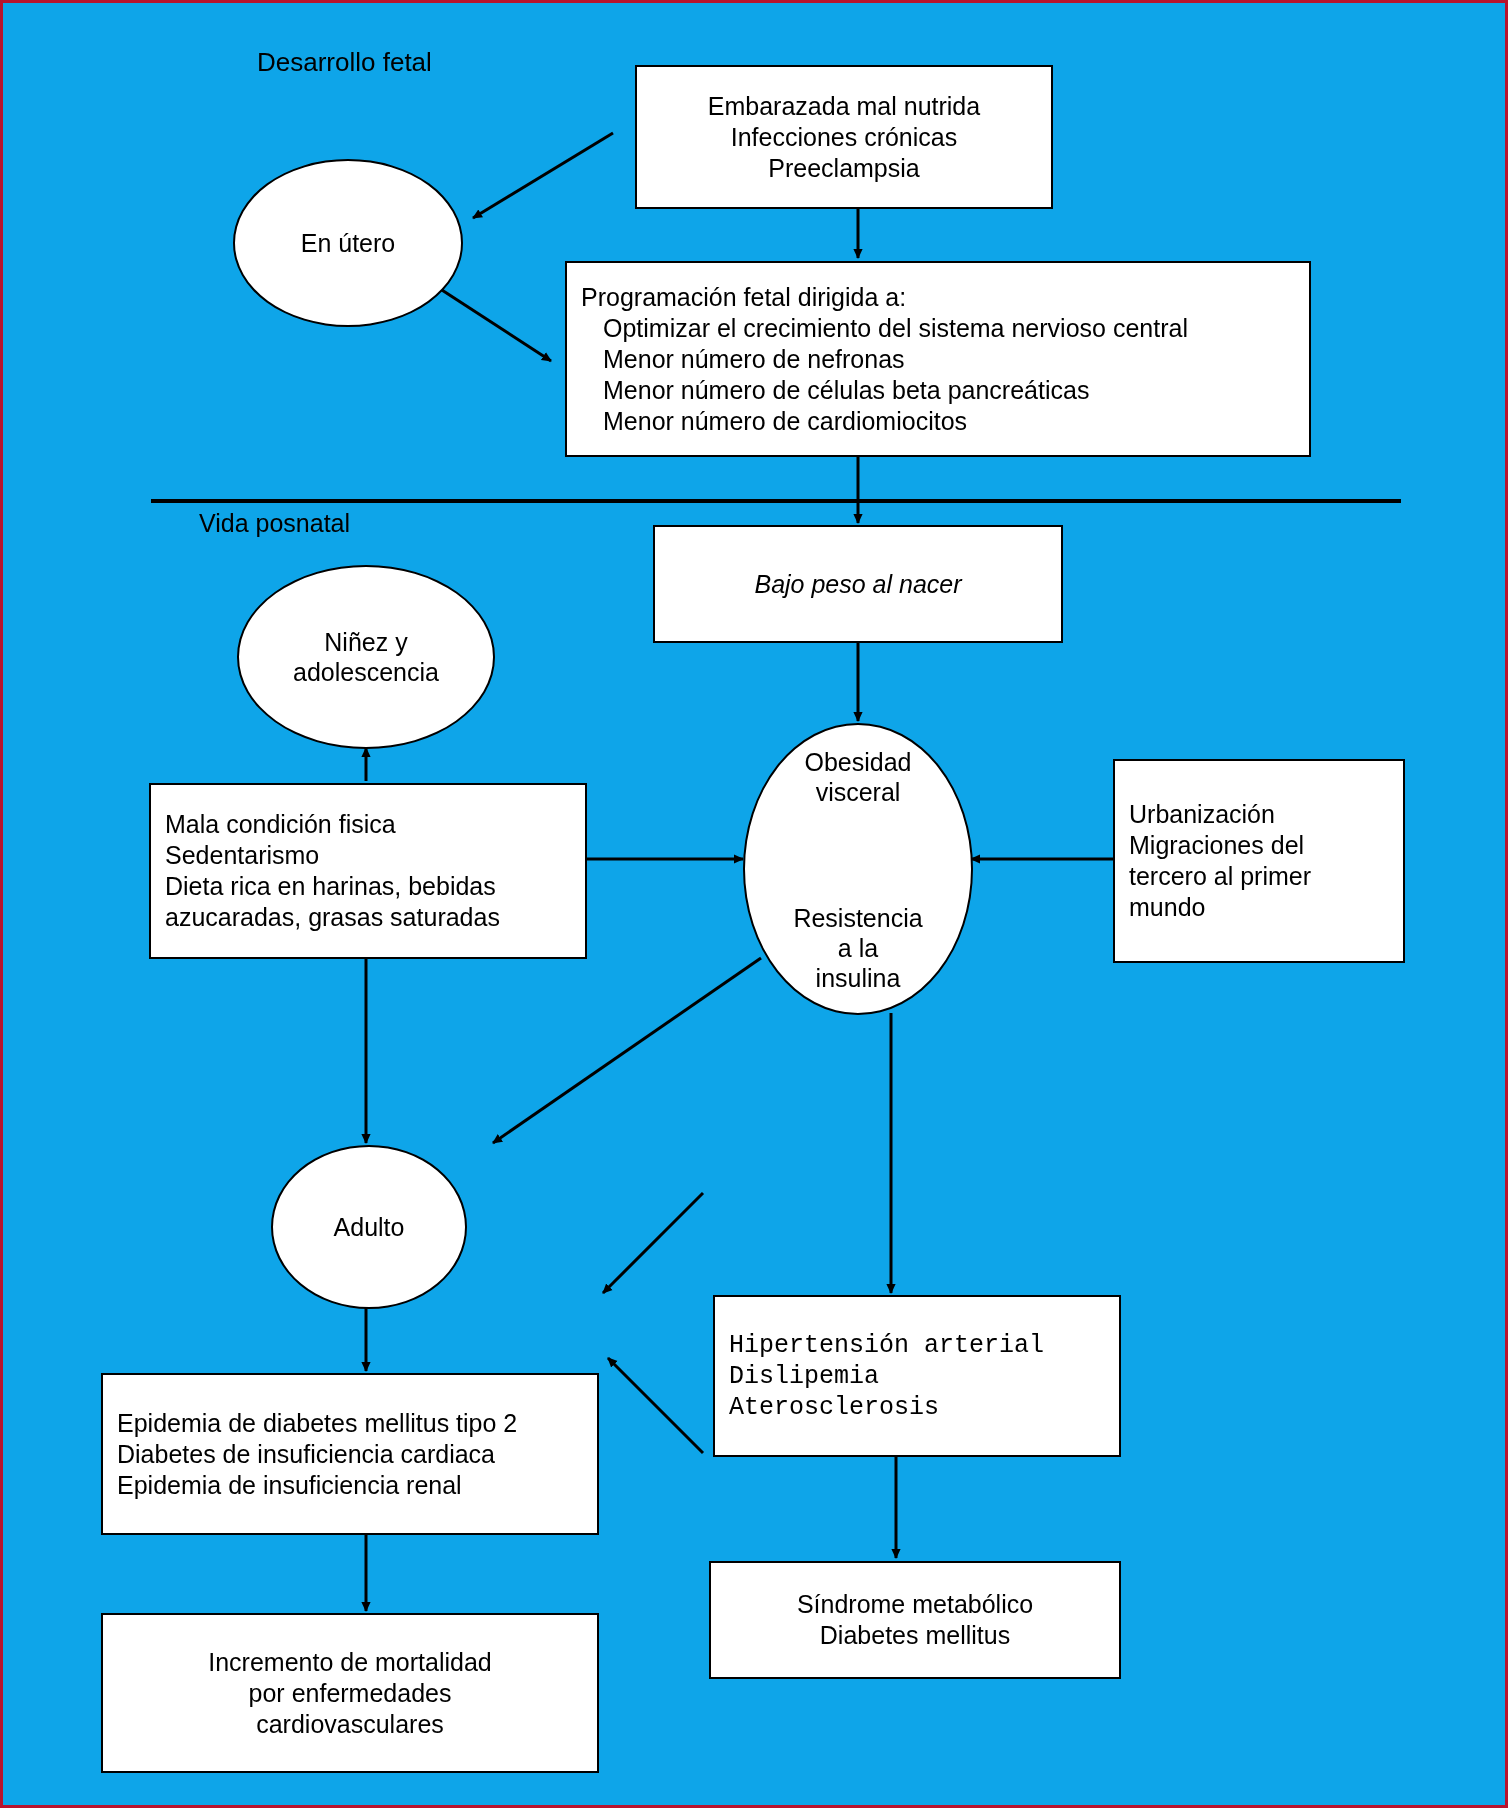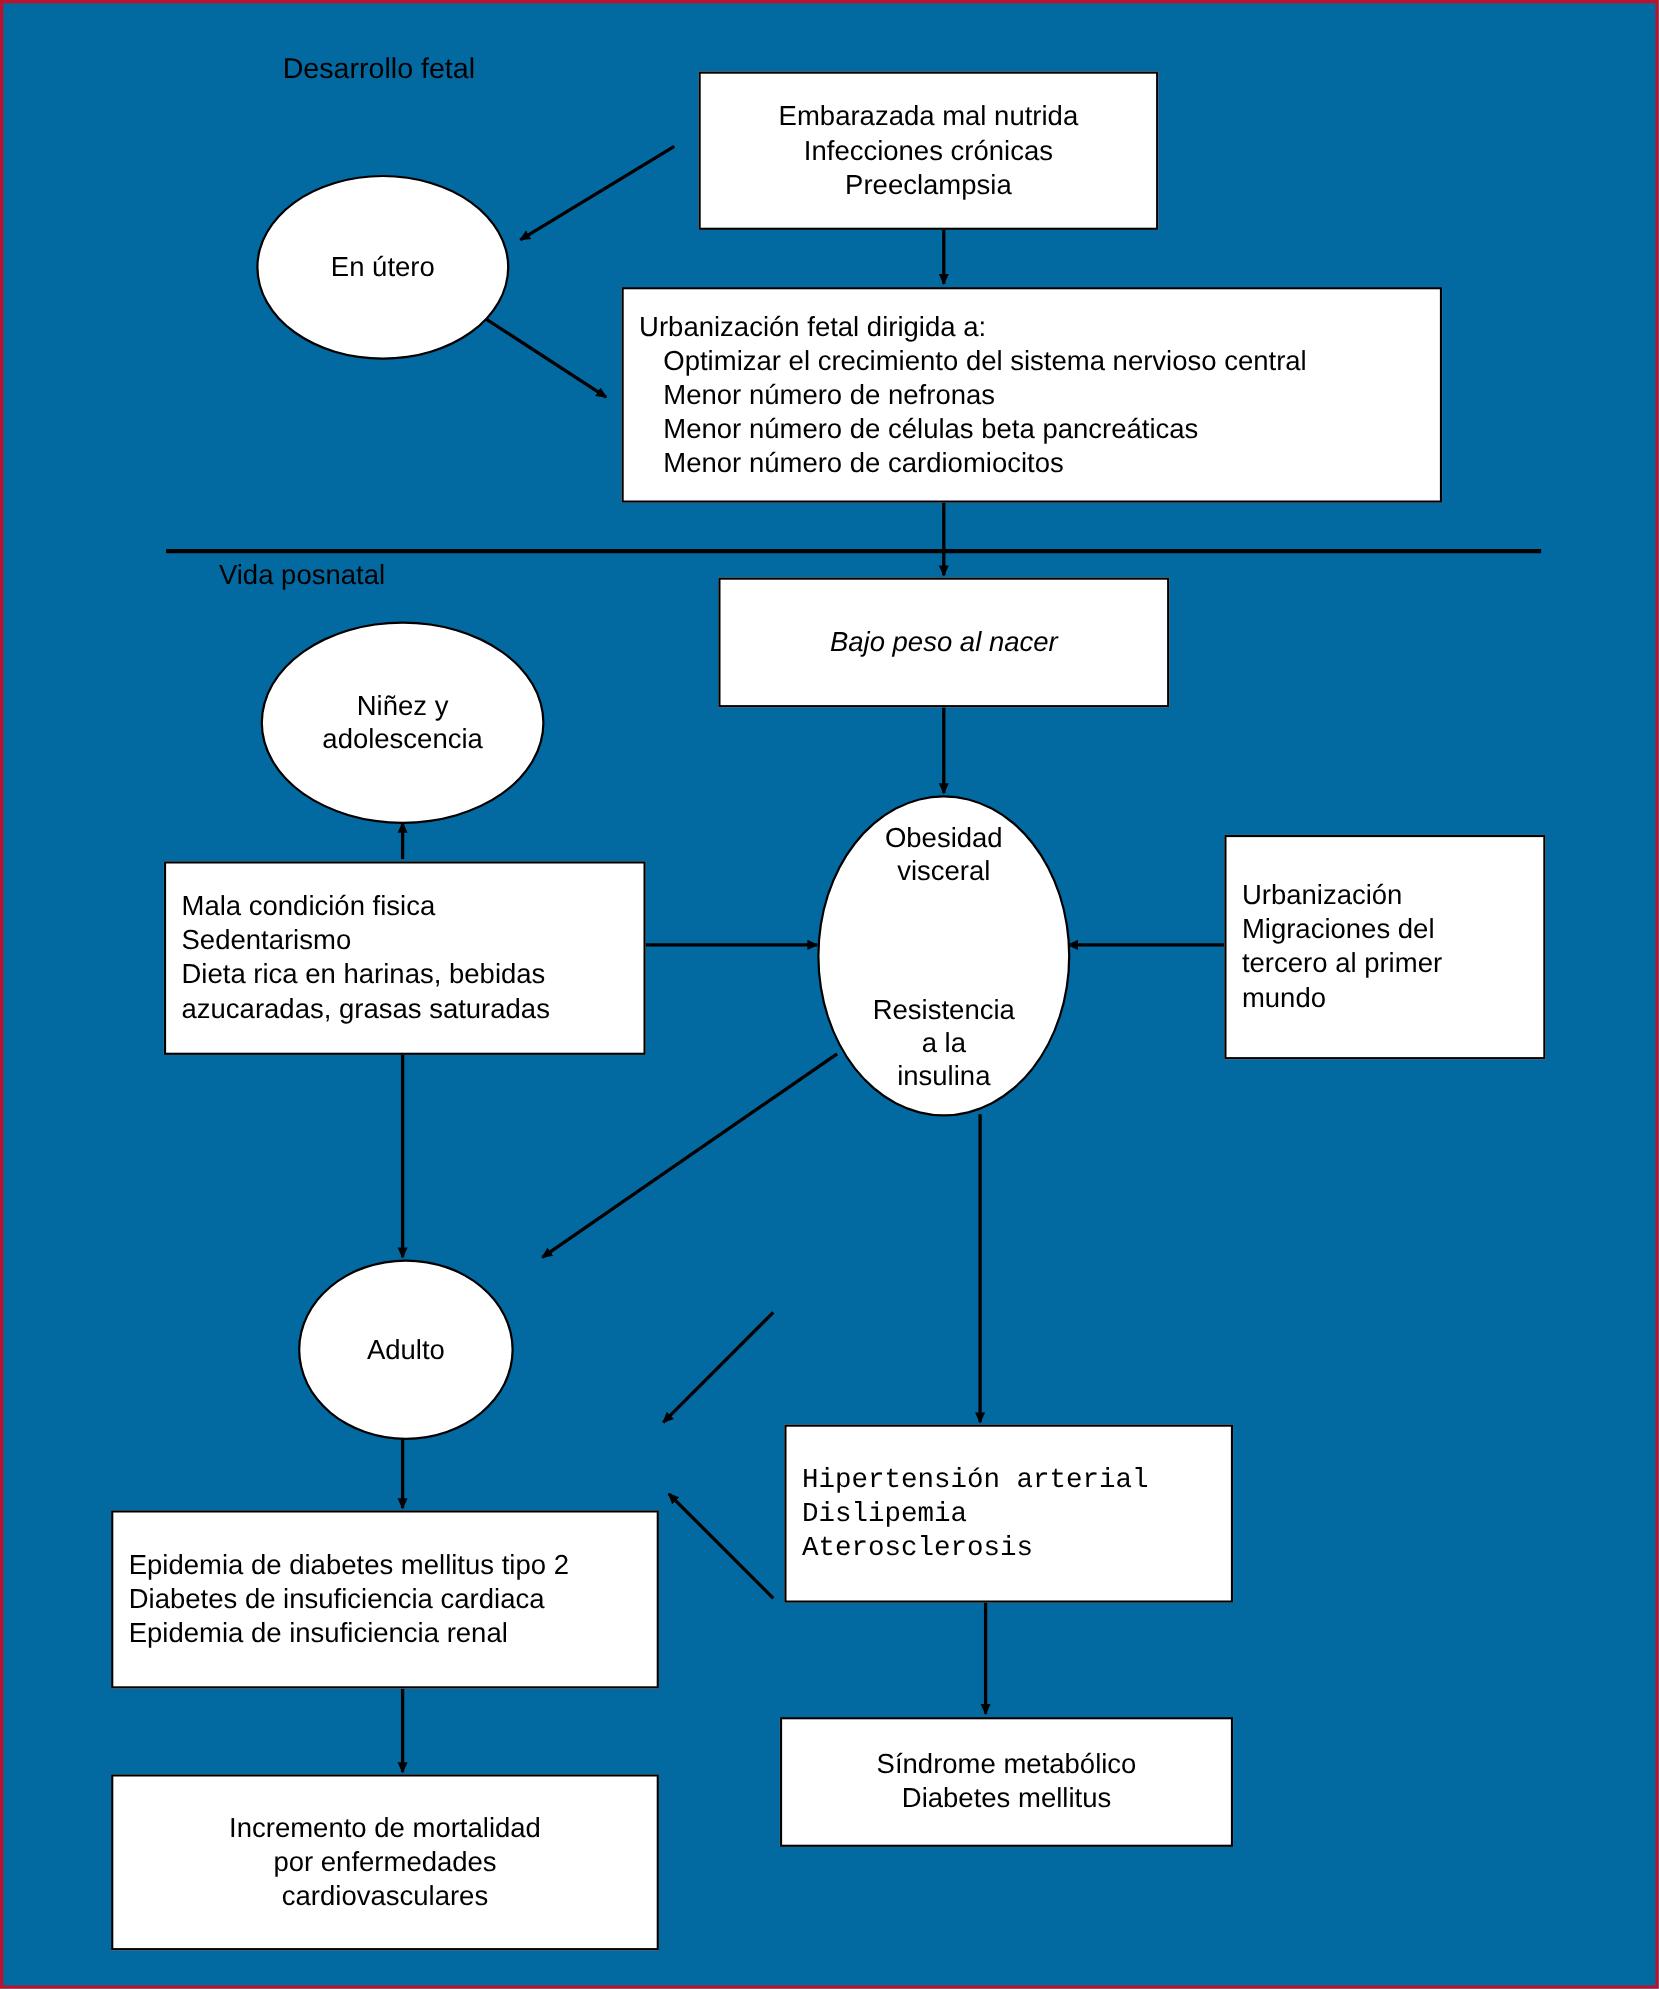--- a/index.html
+++ b/index.html
@@ -1,20 +1,20 @@
 <!DOCTYPE html>
 <html><head>
 <meta charset="utf-8">
 <style>
   html,body{margin:0;padding:0;background:#ffffff;}
   body{font-family:"Liberation Sans","DejaVu Sans",sans-serif;}
   #page{
     position:relative;
     width:1508px;height:1808px;
-    background:#0369a1;
+    background:#0ea5e9;
     border:3px solid #b8142e;
     box-sizing:border-box;
     overflow:hidden;
     padding-left:43px;
   }
   #svg-layer{position:absolute;left:0;top:0;width:1508px;height:1808px;}
   .node{position:absolute;box-sizing:border-box;}
   .box{
     border:2px solid #000;
     background:#fff;
@@ -115,21 +115,21 @@
   <div class="node box center" style="left:632px;top:62px;width:418px;height:144px;">
     <div class="lines">
       <span class="ln">Embarazada mal nutrida</span>
       <span class="ln">Infecciones crónicas</span>
       <span class="ln">Preeclampsia</span>
     </div>
   </div>
 
   <div class="node box left" style="left:562px;top:258px;width:746px;height:196px;">
     <div class="lines">
-      <span class="ln">Urbanización fetal dirigida a:</span>
+      <span class="ln">Programación fetal dirigida a:</span>
       <span class="ln indent">Optimizar el crecimiento del sistema nervioso central</span>
       <span class="ln indent">Menor número de nefronas</span>
       <span class="ln indent">Menor número de células beta pancreáticas</span>
       <span class="ln indent">Menor número de cardiomiocitos</span>
     </div>
   </div>
 
   <div class="node box center" style="left:650px;top:522px;width:410px;height:118px;font-style:italic;">
     <div class="lines">
       <span class="ln">Bajo peso al nacer</span>

